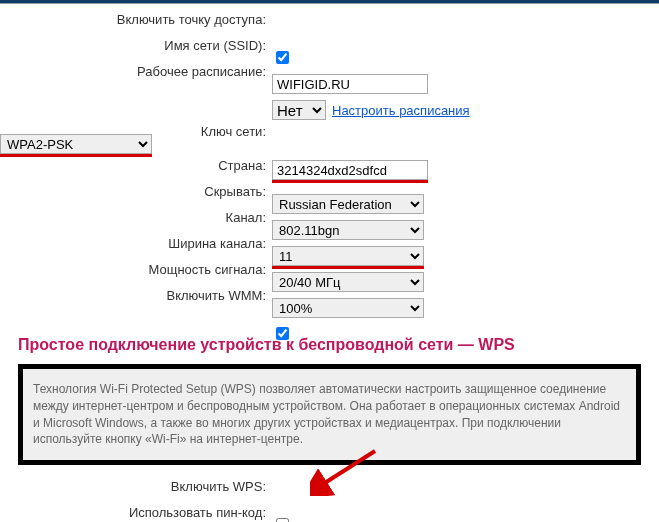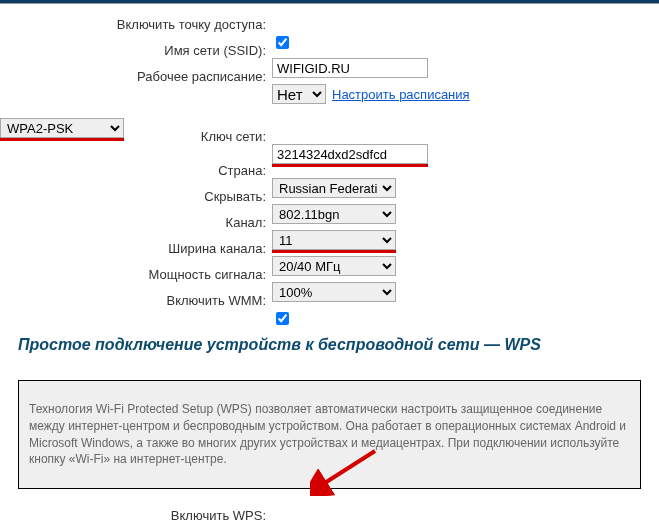--- a/index.html
+++ b/index.html
@@ -14,21 +14,21 @@
   .blue-bar {
     height: 4px;
     background: #0d3b66;
     border-bottom: 1px solid #999;
   }
   .form-area {
     padding: 8px 0 10px 0;
   }
   .row {
     display: flex;
-    align-items: center;
+    align-items: flex-start;
     height: 24px;
     margin-bottom: 2px;
   }
   .label {
     width: 272px;
     text-align: right;
     padding-right: 6px;
     color: #333;
   }
   .control {
@@ -39,21 +39,21 @@
   }
   .text-input {
     width: 156px;
     height: 20px;
     border: 1px solid #a9a9a9;
     padding: 1px 4px;
     font-size: 13px;
     font-family: inherit;
   }
   .select {
-    width: 124px;
+    width: 152px;
     height: 20px;
     border: 1px solid #a9a9a9;
     font-size: 13px;
     font-family: inherit;
     background: #efefef;
     padding: 0 2px;
   }
   .select-small {
     width: 54px;
     height: 20px;
@@ -75,29 +75,28 @@
     background: #d40000;
   }
   .link {
     color: #0b57d0;
     text-decoration: underline;
     cursor: pointer;
   }
   .section-title {
     font-size: 16px;
     font-weight: bold;
-    color: #0c4a6e;
+    color: #be185d;
     padding: 12px 18px 10px 18px;
-    font-style: italic;
   }
   .info-box {
-    margin: 16px 18px 14px 18px;
+    margin: 0 18px 14px 18px;
     background: #efefef;
-    border: 1px solid #000000;
-    padding: 20px 10px;
+    border: 5px solid #000000;
+    padding: 12px 10px;
     font-size: 12px;
     color: #666;
     line-height: 1.4;
   }
   .checkbox {
     width: 13px;
     height: 13px;
   }
   .arrow {
     position: absolute;

